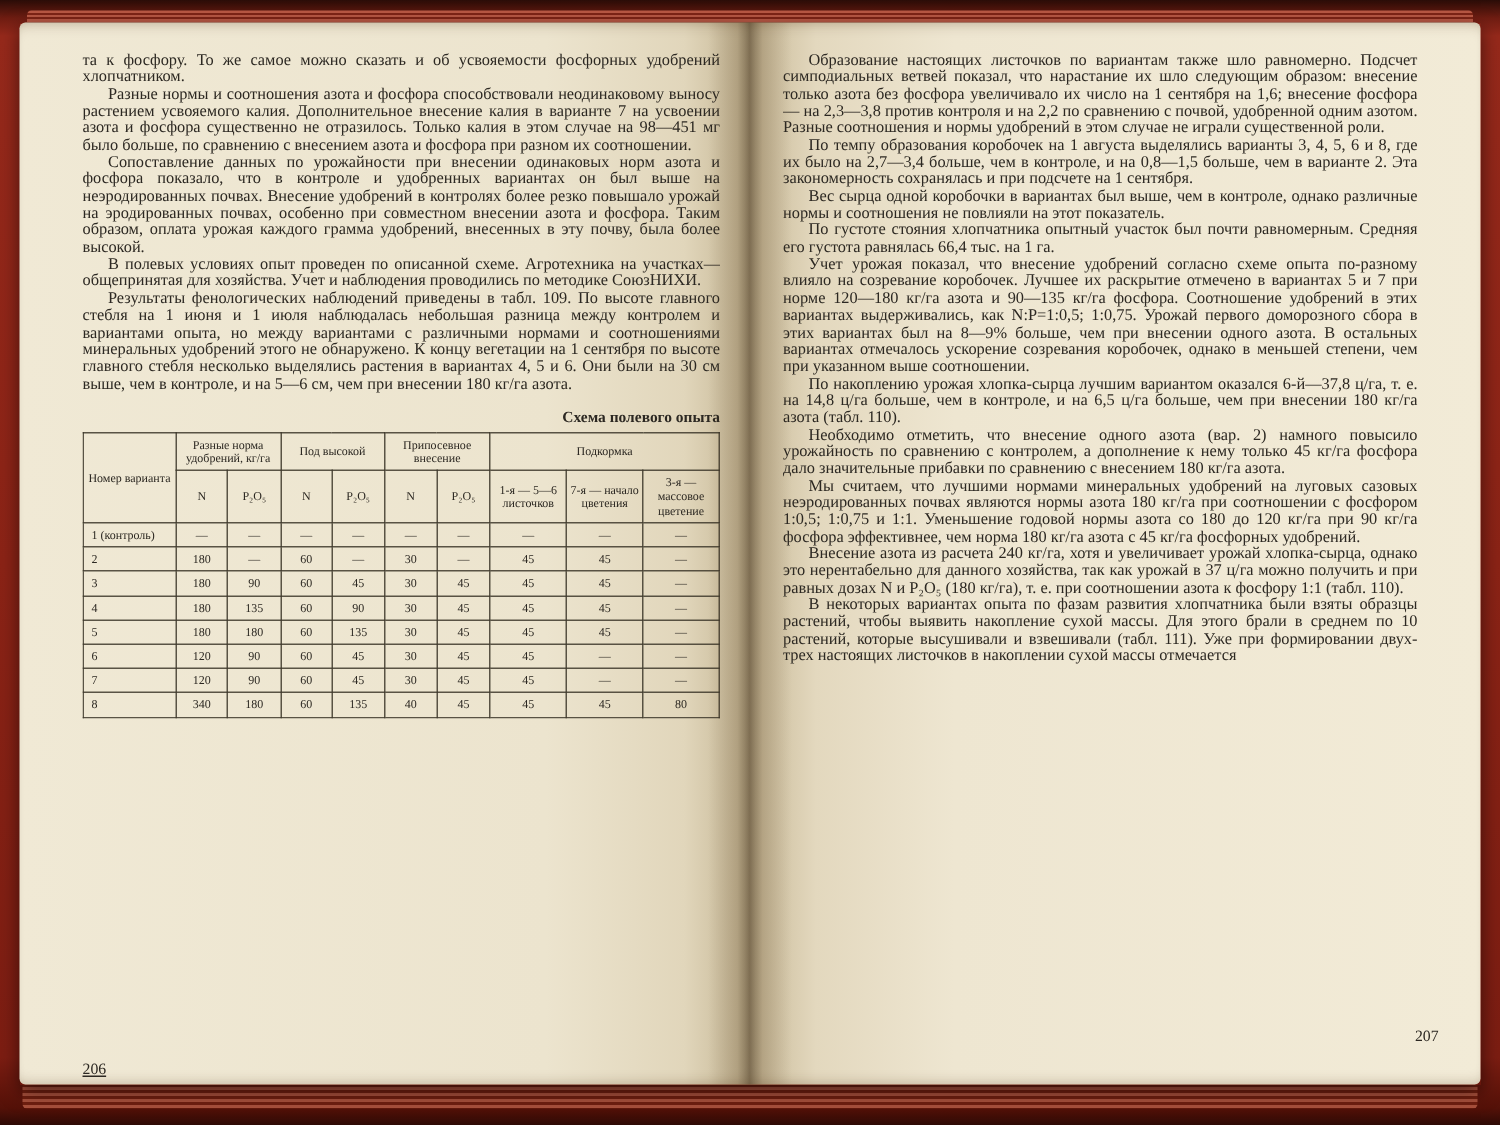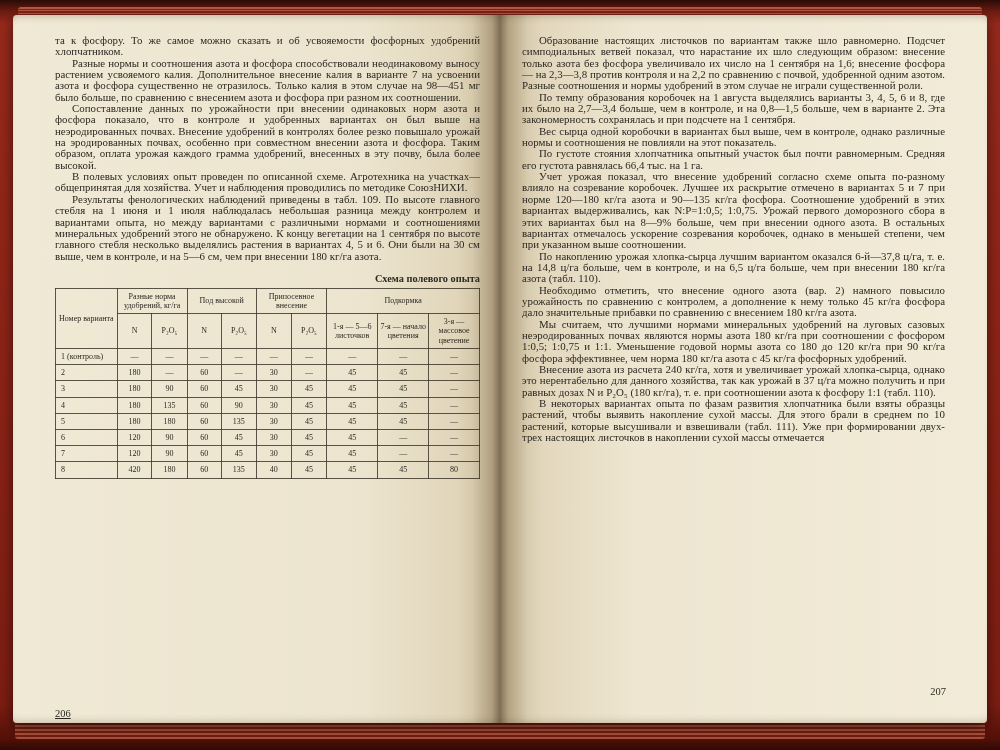--- a/index.html
+++ b/index.html
@@ -82,21 +82,21 @@
     font-weight: normal;
   }
   table.scheme td.c-var { text-align: left; padding-left: 5px; margin-top: 45px; }
   th.w-var  { width: 58px; }
   th.c-num  { width: 31px; }
   th.c-feed { width: 47px; }
   .page-number {
     position: absolute; font-size: 10.5px; color: #2c2822;
   }
   .pn-left  { left: 42px;  bottom: 4px; text-decoration: underline; }
-  .pn-right { right: 41px; bottom: 26px; text-align: center; }
+  .pn-right { right: 28px; bottom: 26px; text-align: center; }
 </style>
 </head>
 <body>
 
 <div class="cover">
   <div class="edge-top"></div>
   <div class="edge-bottom"></div>
 
   <div class="spread">
 
@@ -214,21 +214,21 @@
                   <td>60</td>
                   <td>45</td>
                   <td>30</td>
                   <td>45</td>
                   <td>45</td>
                   <td>—</td>
                   <td>—</td>
                 </tr>
                 <tr>
                   <td class="c-var">8</td>
-                  <td>420</td>
+                  <td>340</td>
                   <td>180</td>
                   <td>60</td>
                   <td>135</td>
                   <td>40</td>
                   <td>45</td>
                   <td>45</td>
                   <td>45</td>
                   <td>80</td>
                 </tr>
               </tbody>

